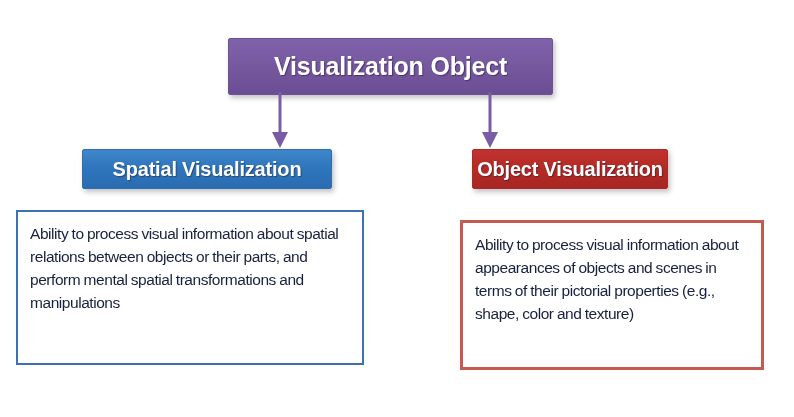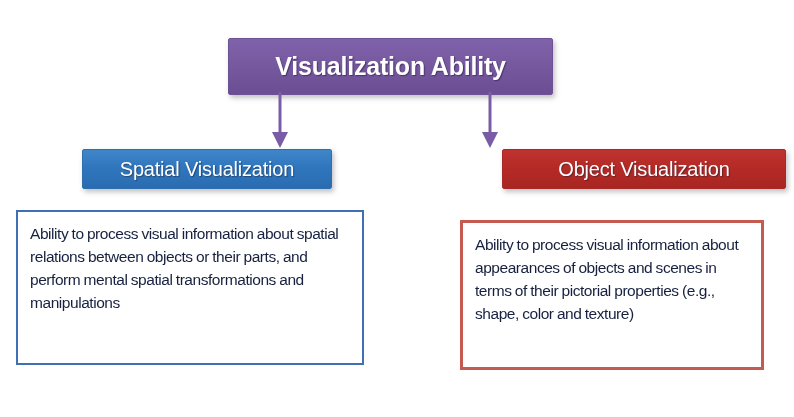--- a/index.html
+++ b/index.html
@@ -59,29 +59,29 @@
     justify-content: center;
     box-shadow: 2px 3px 5px rgba(120,120,130,0.45);
   }
   .head-box.blue {
     left: 82px;
     width: 250px;
     background: linear-gradient(to bottom, #3f86c9 0%, #2f76bd 45%, #2a6cb0 100%);
     border: 1px solid #2f6fae;
   }
   .head-box.red {
-    left: 502px;
-    width: 284px;
+    left: 472px;
+    width: 196px;
     background: linear-gradient(to bottom, #bf3330 0%, #b62a26 45%, #a82622 100%);
     border: 1px solid #a82a26;
   }
   .head-label {
     color: #ffffff;
     font-size: 20px;
-    font-weight: normal;
+    font-weight: bold;
     letter-spacing: -0.2px;
     white-space: nowrap;
     text-shadow: 1px 1px 1px rgba(30,30,50,0.5);
   }
 
   
   .desc-box {
     position: absolute;
     box-sizing: border-box;
     background: #ffffff;
@@ -118,21 +118,21 @@
   }
   .arrow-left  { left: 268px; top: 92px; }
   .arrow-right { left: 478px; top: 92px; }
 </style>
 </head>
 <body>
 
 <div id="canvas">
 
   <div class="root-box">
-    <span class="root-label">Visualization Ability</span>
+    <span class="root-label">Visualization Object</span>
   </div>
 
   <svg class="arrow-svg arrow-left" width="24" height="58" viewBox="0 0 24 58">
     <line x1="12" y1="0" x2="12" y2="44" stroke="#7a5ca6" stroke-width="3"></line>
     <polygon points="12,56 4,40 20,40" fill="#7a5ca6"></polygon>
   </svg>
 
   <svg class="arrow-svg arrow-right" width="24" height="58" viewBox="0 0 24 58">
     <line x1="12" y1="0" x2="12" y2="44" stroke="#7a5ca6" stroke-width="3"></line>
     <polygon points="12,56 4,40 20,40" fill="#7a5ca6"></polygon>

